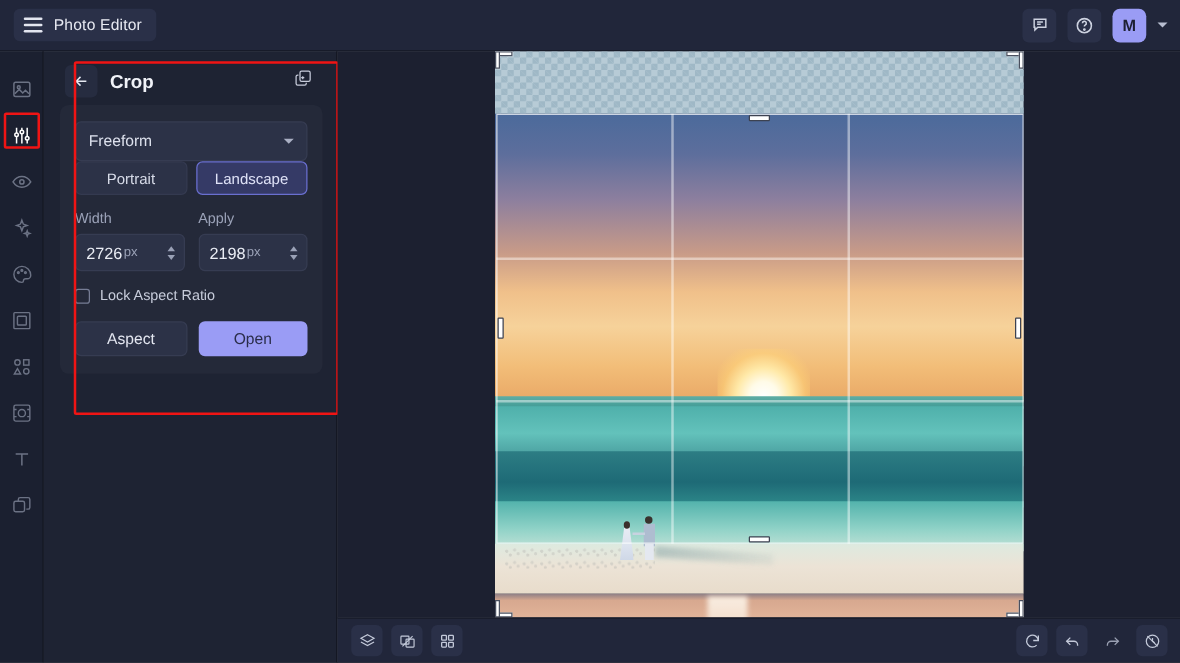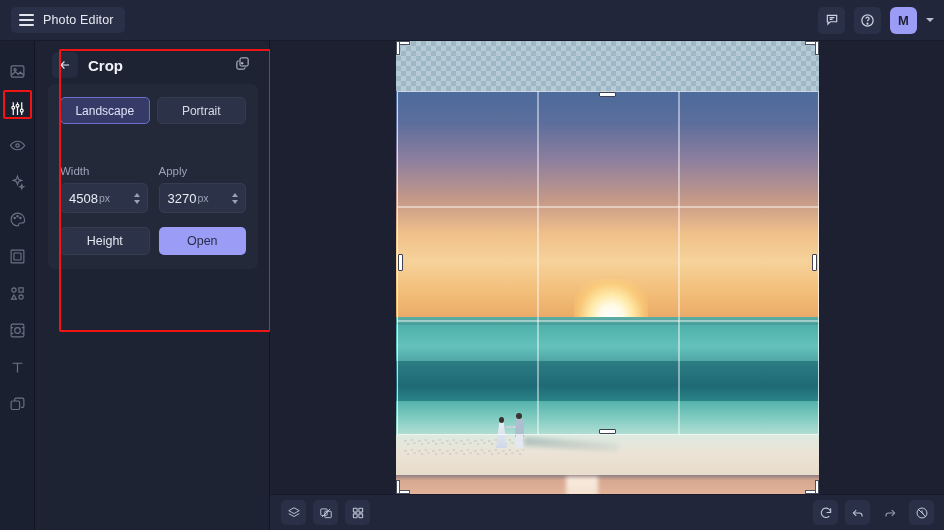--- a/index.html
+++ b/index.html
@@ -104,21 +104,21 @@
   .fld-label { color: #9ba2b8; font-size: 11.5px; margin: 13px 0 6px; }
   .seg { display: flex; gap: 7px; }
   .seg-btn {
     flex: 1; height: 27px; border-radius: 5px; font-size: 12px;
     display: flex; align-items: center; justify-content: center;
     background: #2c3247; color: #d7dbe8; border: 1px solid #343a50; cursor: pointer;
   }
   .seg-btn.sel { background: #353a66; color: #dfe2f7; border: 1px solid #6a6fd0; }
   .dims { display: flex; gap: 11px; }
   .dim { flex: 1; }
-  .dim-label { color: #9ba2b8; font-size: 11.5px; margin-bottom: 6px; margin-top: 28px; }
+  .dim-label { color: #9ba2b8; font-size: 11.5px; margin-bottom: 6px; }
   .num {
     display: flex; align-items: center; height: 30px;
     background: #2c3247; border: 1px solid #363c52; border-radius: 5px;
     padding: 0 4px 0 8px;
   }
   .num-val { color: #eaedf5; font-size: 13px; }
   .num-unit { color: #9aa1b6; font-size: 10.5px; margin-left: 1px; flex: 1; }
   .spin { display: flex; flex-direction: column; gap: 3px; padding-right: 3px; cursor: pointer; }
   .spin .up, .spin .dn { width: 0; height: 0; border-left: 3.5px solid transparent; border-right: 3.5px solid transparent; }
   .spin .up { border-bottom: 4px solid #9aa1b6; }
@@ -392,54 +392,62 @@
         <div class="dup-icon">
           <svg width="15" height="15" viewBox="0 0 24 24" fill="none" stroke="#c7ccdb" stroke-width="1.6">
             <rect x="8" y="3" width="13" height="13" rx="2"></rect>
             <path d="M16 18v1a2 2 0 01-2 2H5a2 2 0 01-2-2v-9a2 2 0 012-2h1"></path>
             <path d="M11.5 9.5v4M9.5 11.5h4"></path>
           </svg>
         </div>
       </div>
 
       <div class="panel-card">
+        <div class="select">
+          <span>Freeform</span>
+          <span class="caret"></span>
+        </div>
 
         <div class="seg">
+          <div class="seg-btn">Portrait</div>
           <div class="seg-btn sel">Landscape</div>
-          <div class="seg-btn">Portrait</div>
         </div>
 
         <div class="dims" style="margin-top:13px">
           <div class="dim">
             <div class="dim-label">Width</div>
             <div class="num">
-              <span class="num-val">4508</span>
+              <span class="num-val">2726</span>
               <span class="num-unit">px</span>
               <span class="spin">
                 <span class="up"></span>
                 <span class="dn"></span>
               </span>
             </div>
           </div>
           <div class="dim">
             <div class="dim-label">Apply</div>
             <div class="num">
-              <span class="num-val">3270</span>
+              <span class="num-val">2198</span>
               <span class="num-unit">px</span>
               <span class="spin">
                 <span class="up"></span>
                 <span class="dn"></span>
               </span>
             </div>
           </div>
         </div>
 
+        <div class="lock-row">
+          <span class="cbx"></span>
+          <span class="lock-label">Lock Aspect Ratio</span>
+        </div>
 
         <div class="actions">
-          <div class="act cancel">Height</div>
+          <div class="act cancel">Aspect</div>
           <div class="act apply">Open</div>
         </div>
       </div>
     </div>
 
   </div>
 
   <div class="canvas">
     <div class="photo">
       <div class="checker"></div>

